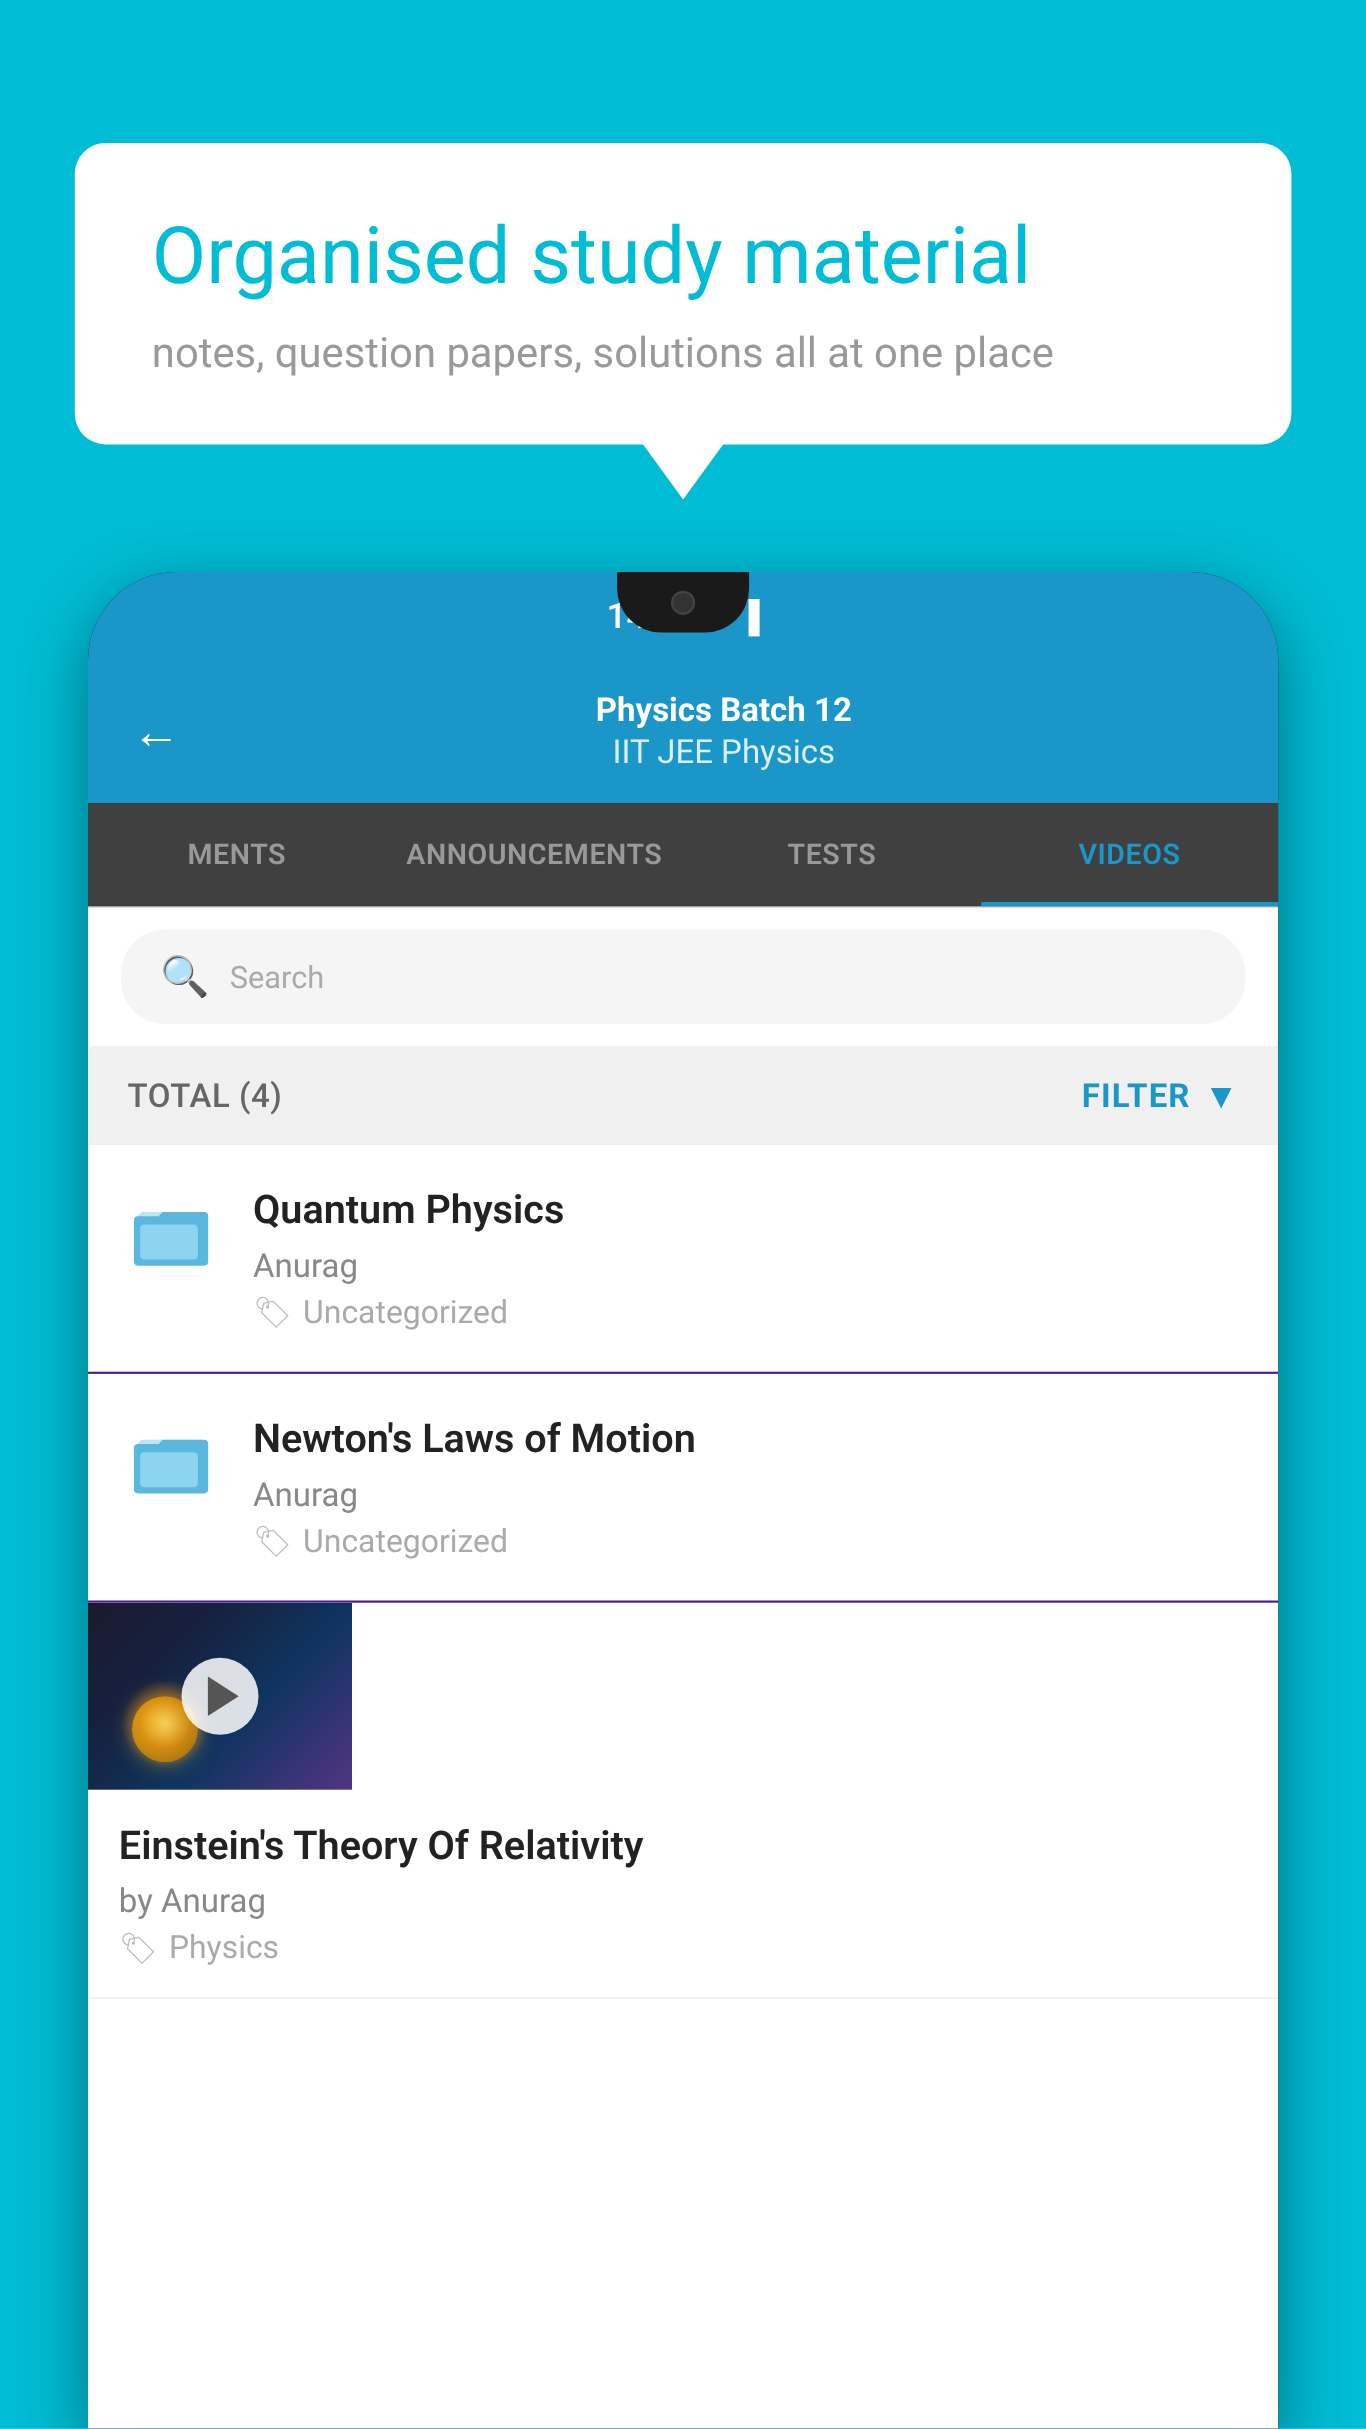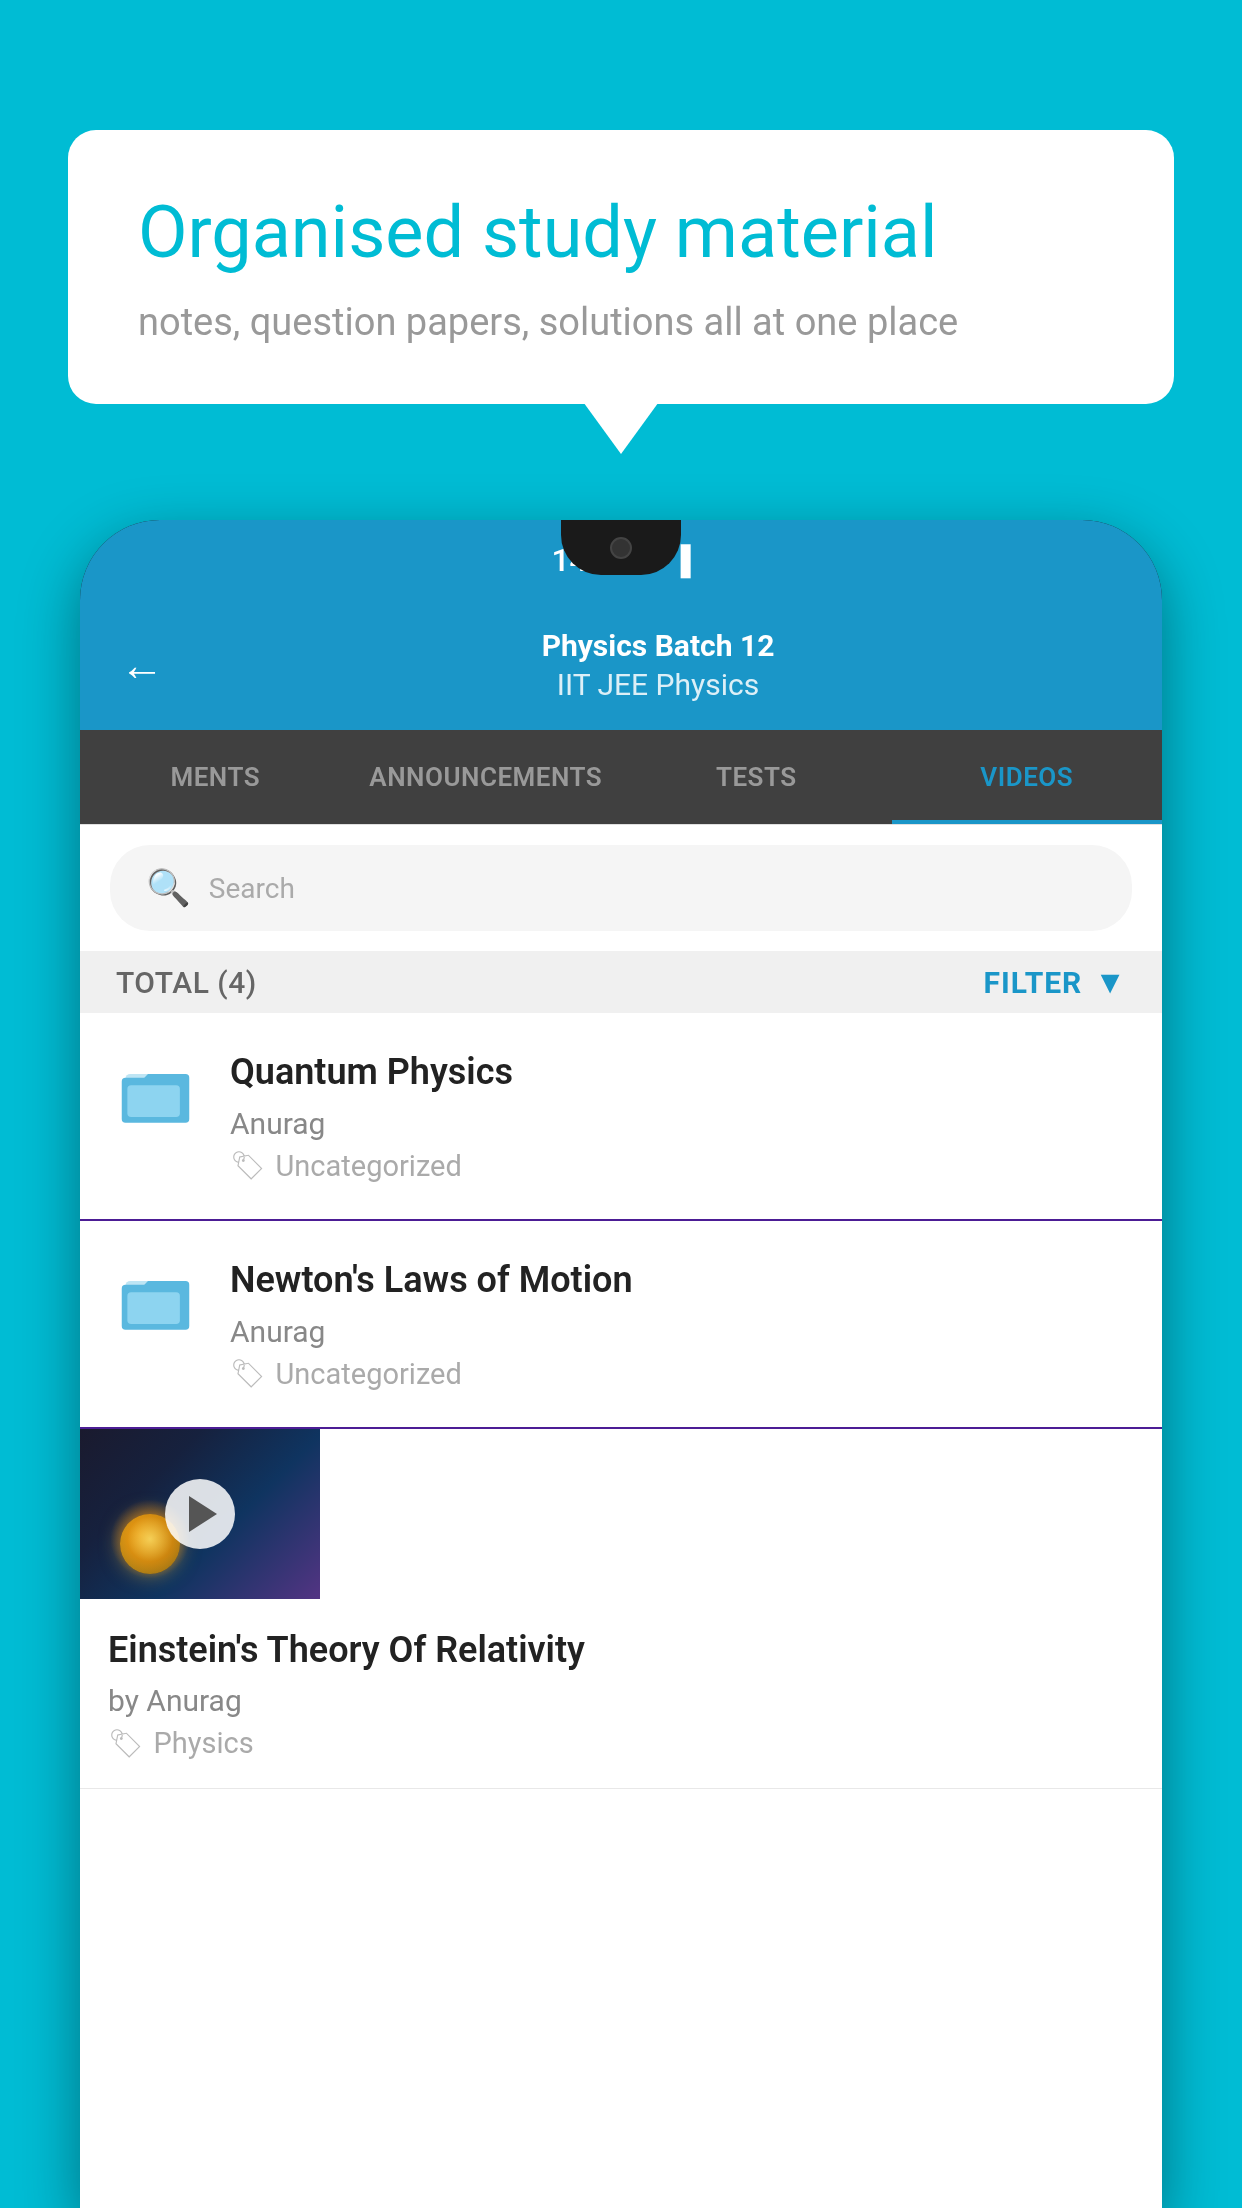--- a/index.html
+++ b/index.html
@@ -215,21 +215,21 @@
     }
 
     .search-placeholder {
       font-size: 28px;
       color: #aaa;
     }
 
     
     .filter-bar {
       background: #f0f0f0;
-      padding: 12px 36px;
+      padding: 26px 36px;
       display: flex;
       align-items: center;
       justify-content: space-between;
     }
 
     .total-count {
       font-size: 30px;
       color: #666;
       font-weight: 500;
       letter-spacing: 0.5px;

